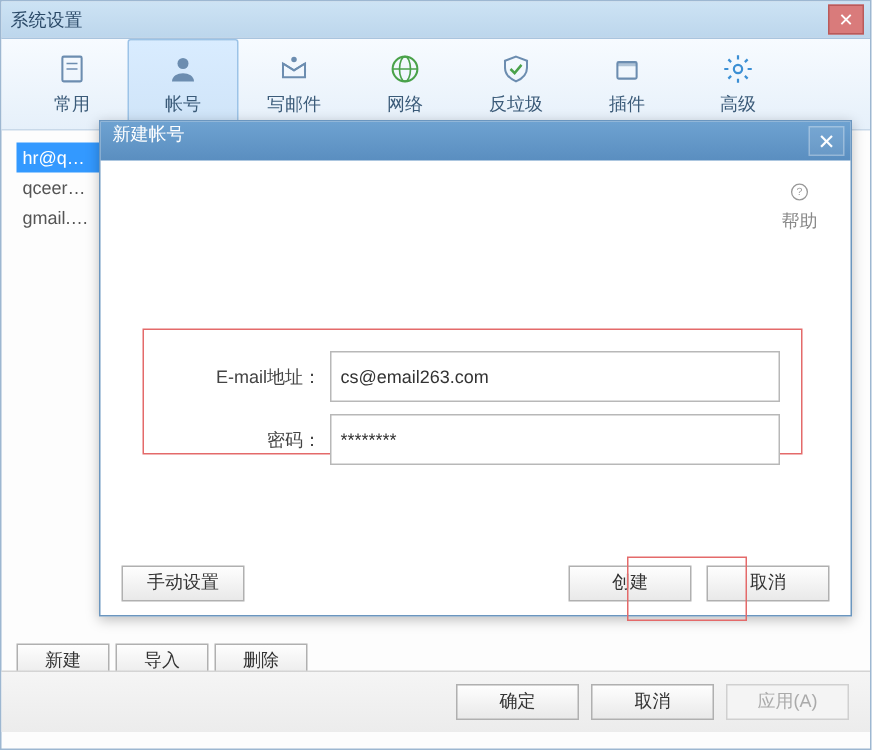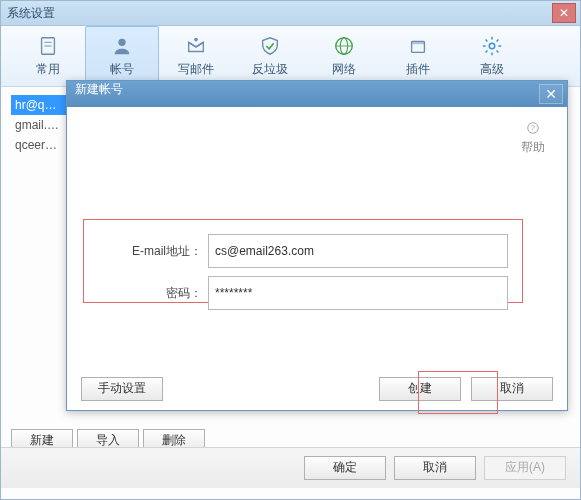--- a/index.html
+++ b/index.html
@@ -119,21 +119,21 @@
   .help-link {
     position: absolute; right: 22px; top: 14px;
     color: #888; font-size: 12px; display: flex; align-items: center; gap: 4px;
     cursor: pointer;
     flex-direction: column;
   }
   .help-link svg { width: 14px; height: 14px; }
 
   .form-box {
     position: absolute;
-    left: 16px; top: 112px; width: 440px; height: 84px;
+    left: 28px; top: 112px; width: 440px; height: 84px;
     border: 1px solid #e46a6a;
     box-sizing: border-box;
     padding: 14px 14px 0 14px;
   }
   .form-row {
     display: flex; align-items: center; margin-bottom: 8px;
   }
   .form-label {
     width: 104px; text-align: right; color: #444; padding-right: 6px;
   }
@@ -200,61 +200,61 @@
             <path d="M4 8l8 5 8-5v10H4z" fill="none" stroke="#6c8db0" stroke-width="1.5"></path>
             <path d="M4 8l8 5 8-5" fill="none" stroke="#6c8db0" stroke-width="1.5"></path>
             <circle cx="12" cy="5" r="2" fill="#6c8db0"></circle>
           </svg>
       </span>
       <span>写邮件</span>
     </div>
     <div class="tool-item">
       <span class="tool-icon">
         <svg viewBox="0 0 24 24">
-            <path d="M12 3l8 3v5c0 5-3.5 8-8 10-4.5-2-8-5-8-10V6l8-3z" fill="none" stroke="#6c8db0" stroke-width="1.5"></path>
-            <path d="M8 12l3 3 5-6" fill="none" stroke="#4aa24a" stroke-width="1.8"></path>
-          </svg>
-      </span>
-      <span>反垃圾</span>
-    </div>
-    <div class="tool-item">
-      <span class="tool-icon">
-        <svg viewBox="0 0 24 24">
             <circle cx="12" cy="12" r="9" fill="none" stroke="#4aa24a" stroke-width="1.5"></circle>
             <ellipse cx="12" cy="12" rx="4" ry="9" fill="none" stroke="#4aa24a" stroke-width="1.2"></ellipse>
             <line x1="3" y1="12" x2="21" y2="12" stroke="#4aa24a"></line>
           </svg>
       </span>
       <span>网络</span>
     </div>
     <div class="tool-item">
       <span class="tool-icon">
         <svg viewBox="0 0 24 24">
+            <path d="M12 3l8 3v5c0 5-3.5 8-8 10-4.5-2-8-5-8-10V6l8-3z" fill="none" stroke="#6c8db0" stroke-width="1.5"></path>
+            <path d="M8 12l3 3 5-6" fill="none" stroke="#4aa24a" stroke-width="1.8"></path>
+          </svg>
+      </span>
+      <span>反垃圾</span>
+    </div>
+    <div class="tool-item">
+      <span class="tool-icon">
+        <svg viewBox="0 0 24 24">
             <rect x="5" y="7" width="14" height="12" rx="1" fill="none" stroke="#6c8db0" stroke-width="1.5"></rect>
             <rect x="5" y="7" width="14" height="3" fill="#6c8db0" opacity="0.5"></rect>
           </svg>
       </span>
       <span>插件</span>
     </div>
     <div class="tool-item">
       <span class="tool-icon">
         <svg viewBox="0 0 24 24">
             <circle cx="12" cy="12" r="3" fill="none" stroke="#3b8fd4" stroke-width="1.6"></circle>
             <path d="M12 2v3M12 19v3M2 12h3M19 12h3M5 5l2 2M17 17l2 2M19 5l-2 2M7 17l-2 2" stroke="#3b8fd4" stroke-width="1.6"></path>
           </svg>
       </span>
       <span>高级</span>
     </div>
   </div>
 
   <div class="main-body">
     <div class="account-list">
       <div class="acct sel">hr@q…</div>
+      <div class="acct">qceer…</div>
       <div class="acct">gmail.…</div>
-      <div class="acct">qceer…</div>
     </div>
     <div class="list-buttons">
       <div class="btn">新建</div>
       <div class="btn">导入</div>
       <div class="btn">删除</div>
     </div>
   </div>
 
   <div class="main-footer">
     <div class="btn">确定</div>

